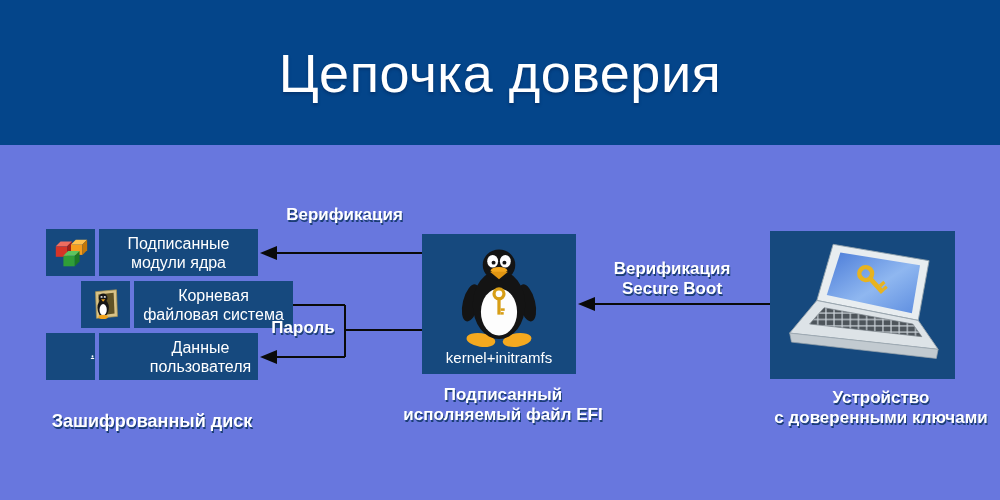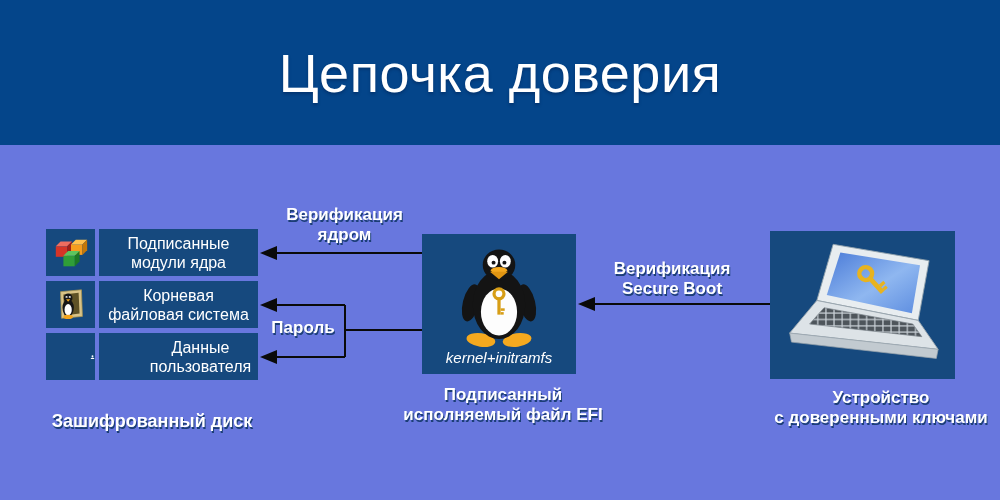--- a/index.html
+++ b/index.html
@@ -21,24 +21,24 @@
   .wires { position:absolute; left:0; top:0; width:1000px; height:500px; }
   .wires line { stroke:var(--arrow,#0a0a0a); stroke-width:2; }
   .wires polygon { fill:var(--arrow,#0a0a0a); }
   .navy { position:absolute; background:var(--box-bg,#16497e); }
   .icon-box { left:46px; width:49px; height:47px; display:flex; align-items:center; justify-content:center; }
   .text-box {
     left:99px; width:159px; height:47px;
     display:flex; flex-direction:column; align-items:center; justify-content:center;
     color:#ffffff; font-size:16px; line-height:19px; text-align:center;
   }
-  .r1 { top:229px; } .r2 { top:281px; } .r3 { top:333px;padding-left:44px; }
+  .r1 { top:229px; } .r2 { top:281px;margin-left:35px; } .r3 { top:333px;padding-left:44px; }
   .center-box {
     left:422px; top:234px; width:154px; height:140px;
-    display:flex; flex-direction:column; align-items:center; justify-content:flex-end;font-style:italic;
+    display:flex; flex-direction:column; align-items:center; justify-content:flex-end;
   }
   .center-box .lbl { color:#fff; font-size:15px; padding-bottom:8px; }
   .device-box { left:770px; top:231px; width:185px; height:148px; display:flex; align-items:center; justify-content:center; }
   .shout {
     position:absolute; color:#ffffff; font-weight:bold; text-align:center;
     text-shadow:1px 2px 0 var(--label-shadow,#1c3e76); line-height:20px;
   }
   .lbl-kernel  { left:252px; top:205px; width:185px; font-size:17px; }
   .lbl-sboot   { left:582px; top:259px; width:180px; font-size:17px; }
   .lbl-pass    { left:263px; top:318px; width:80px;  font-size:17px; }
@@ -189,21 +189,20 @@
       <polygon points="14,106 178,124 176,134 16,116" fill="#c2cad0" stroke="#9aa5ad" stroke-width="0.8"></polygon>
     </svg>
   </div>
   <div class="shout cap-device">
     <div>Устройство</div>
     <div>с доверенными ключами</div>
   </div>
 
   <div class="shout lbl-kernel">
     <div>Верификация</div>
-    <div>ядром</div>
   </div>
   <div class="shout lbl-sboot">
     <div>Верификация</div>
     <div>Secure Boot</div>
   </div>
   <div class="shout lbl-pass">Пароль</div>
 
 </div>
 
 </body></html>

